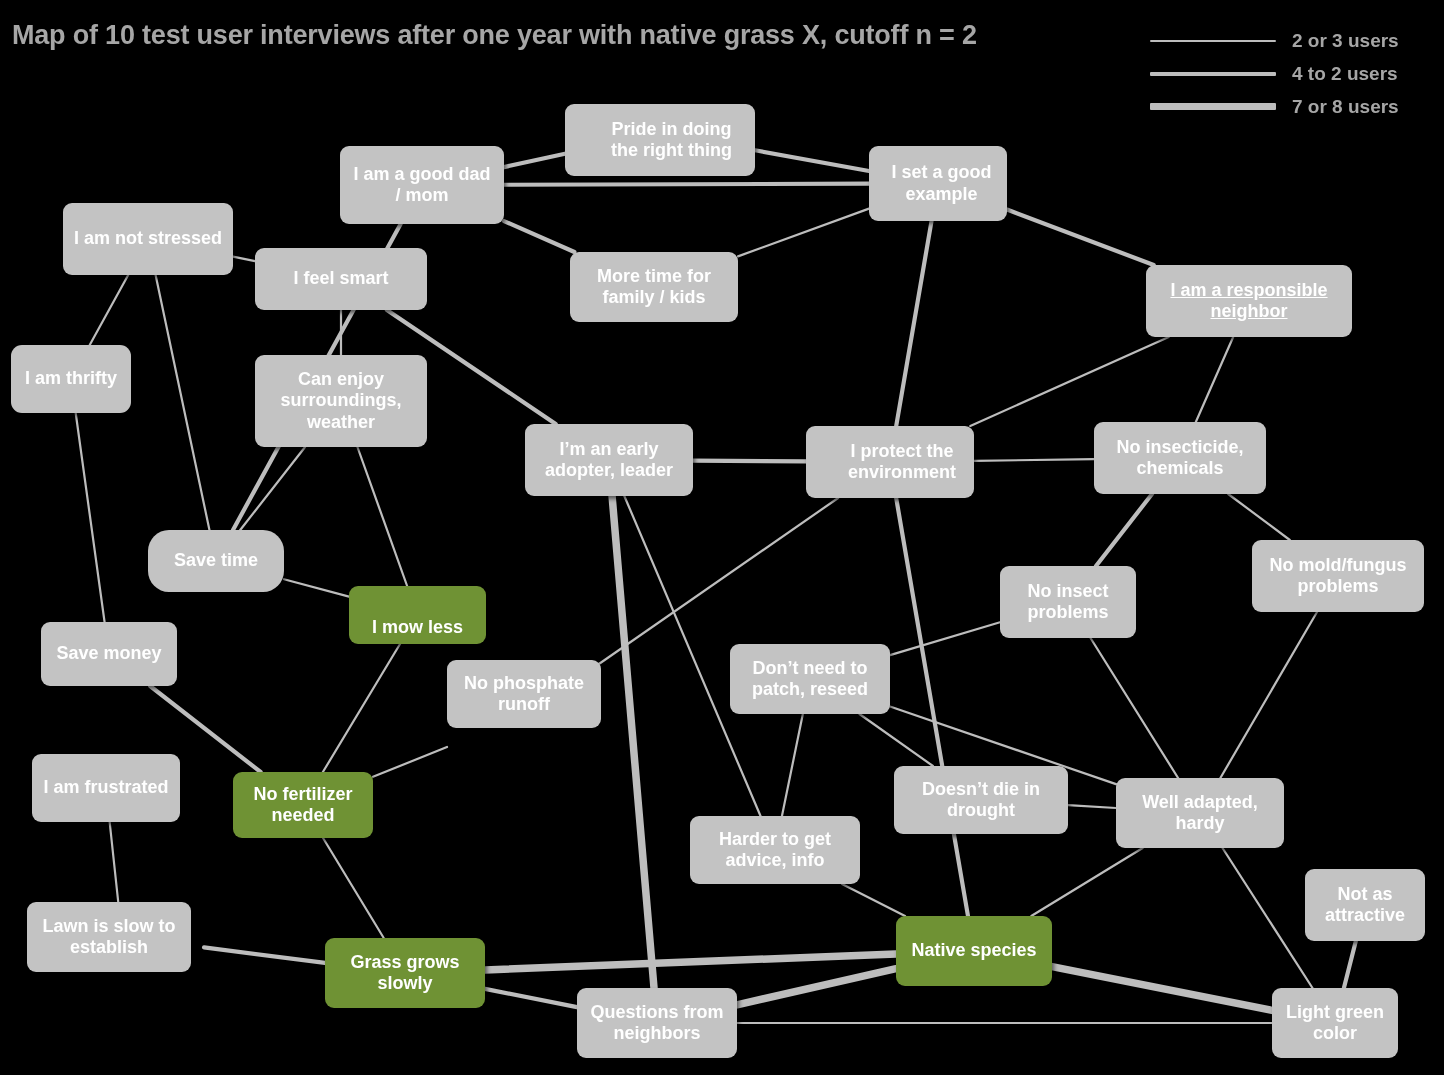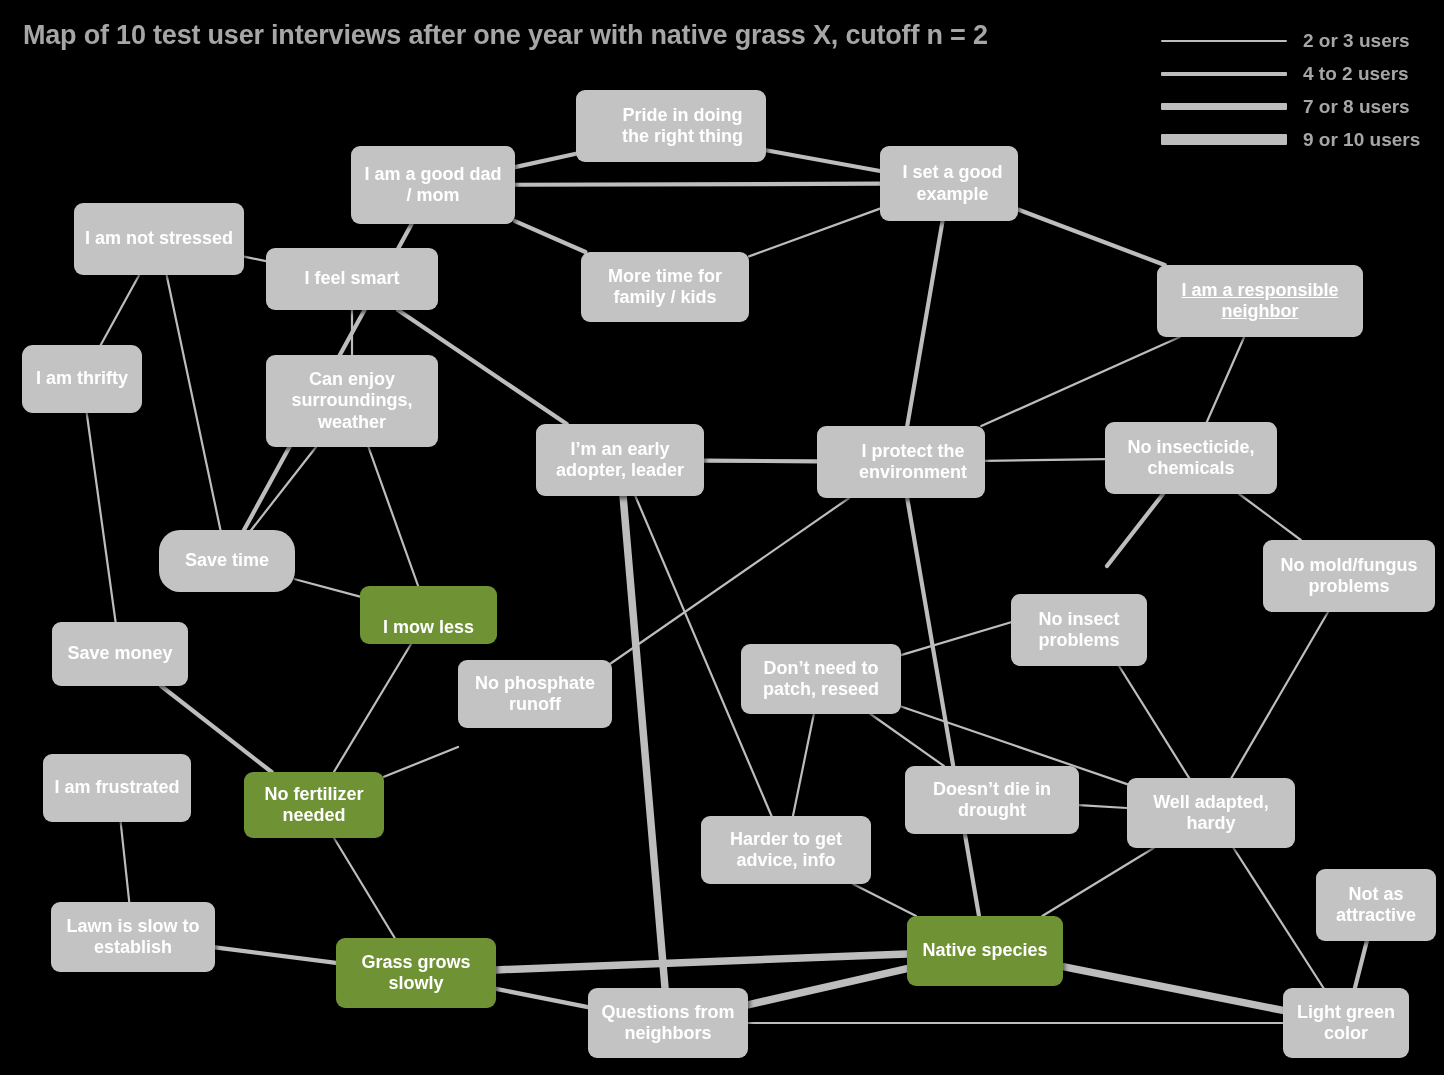--- a/index.html
+++ b/index.html
@@ -1,20 +1,20 @@
 <!DOCTYPE html>
 <html><head>
 <meta charset="utf-8">
 <style>
   html,body{margin:0;padding:0;background:#000;}
   body{
     width:1444px;height:1075px;overflow:hidden;position:relative;
     font-family:"Liberation Sans", sans-serif;
   }
-  #stage{position:absolute;inset:0;width:1420px;height:1075px;margin-left:11px;}
+  #stage{position:absolute;inset:0;width:1420px;height:1075px;}
   svg#net{position:absolute;left:0;top:0;width:1444px;height:1075px;}
 
   .title{
     position:absolute;left:12px;top:20px;
     font-size:27px;font-weight:bold;color:#a6a6a6;
     letter-spacing:-0.2px;white-space:nowrap;
   }
 
   .legend{position:absolute;left:1148px;top:24px;width:290px;}
   .legend-row{display:flex;align-items:center;height:33px;}
@@ -104,36 +104,30 @@
           <div class="legend-line" style="height: 4px; background: rgb(189, 189, 189);"></div>
         </div>
         <div class="legend-label">4 to 2 users</div>
       </div>
       <div class="legend-row">
         <div class="legend-swatch">
           <div class="legend-line" style="height: 7px; background: rgb(189, 189, 189);"></div>
         </div>
         <div class="legend-label">7 or 8 users</div>
       </div>
-      <div class="legend-row">
-        <div class="legend-swatch">
-          <div class="legend-line" style="height: 11px; background: rgb(189, 189, 189);"></div>
-        </div>
-        <div class="legend-label">9 or 10 users</div>
-      </div>
     </div>
 
   <div id="nodes">
       <div class="node" style="left: 63px; top: 203px; width: 170px; height: 72px;">
         <span>I am not stressed</span>
       </div>
       <div class="node" style="left: 340px; top: 146px; width: 164px; height: 78px;">
         <span>I am a good dad / mom</span>
       </div>
-      <div class="node" style="left: 565px; top: 90px; width: 190px; height: 72px; padding-left: 32px;">
+      <div class="node" style="left: 565px; top: 104px; width: 190px; height: 72px; padding-left: 32px;">
         <span>Pride in doing the right thing</span>
       </div>
       <div class="node" style="left: 869px; top: 146px; width: 138px; height: 75px; padding-left: 16px;">
         <span>I set a good example</span>
       </div>
       <div class="node" style="left: 255px; top: 248px; width: 172px; height: 62px;">
         <span>I feel smart</span>
       </div>
       <div class="node" style="left: 570px; top: 252px; width: 168px; height: 70px;">
         <span>More time for family / kids</span>
@@ -155,21 +149,21 @@
       </div>
       <div class="node" style="left: 1094px; top: 422px; width: 172px; height: 72px;">
         <span>No insecticide, chemicals</span>
       </div>
       <div class="node" style="left: 1252px; top: 540px; width: 172px; height: 72px;">
         <span>No mold/fungus problems</span>
       </div>
       <div class="node" style="left: 148px; top: 530px; width: 136px; height: 62px; border-radius: 21px;">
         <span>Save time</span>
       </div>
-      <div class="node" style="left: 1000px; top: 594px; width: 136px; height: 72px; justify-content: flex-end;">
+      <div class="node" style="left: 1000px; top: 566px; width: 136px; height: 72px; justify-content: flex-end;">
         <span>No insect problems</span>
       </div>
       <div class="node green" style="left: 349px; top: 586px; width: 137px; height: 58px; align-items: flex-end;">
         <span>I mow less</span>
       </div>
       <div class="node" style="left: 41px; top: 622px; width: 136px; height: 64px;">
         <span>Save money</span>
       </div>
       <div class="node" style="left: 730px; top: 644px; width: 160px; height: 70px;">
         <span>Don’t need to patch, reseed</span>
@@ -188,21 +182,21 @@
       </div>
       <div class="node" style="left: 1116px; top: 778px; width: 168px; height: 70px;">
         <span>Well adapted, hardy</span>
       </div>
       <div class="node" style="left: 690px; top: 816px; width: 170px; height: 68px;">
         <span>Harder to get advice, info</span>
       </div>
       <div class="node" style="left: 1305px; top: 869px; width: 120px; height: 72px;">
         <span>Not as attractive</span>
       </div>
-      <div class="node" style="left: 40px; top: 902px; width: 164px; height: 70px;">
+      <div class="node" style="left: 27px; top: 902px; width: 164px; height: 70px;">
         <span>Lawn is slow to establish</span>
       </div>
       <div class="node green" style="left: 896px; top: 916px; width: 156px; height: 70px;">
         <span>Native species</span>
       </div>
       <div class="node green" style="left: 325px; top: 938px; width: 160px; height: 70px;">
         <span>Grass grows slowly</span>
       </div>
       <div class="node" style="left: 577px; top: 988px; width: 160px; height: 70px;">
         <span>Questions from neighbors</span>

